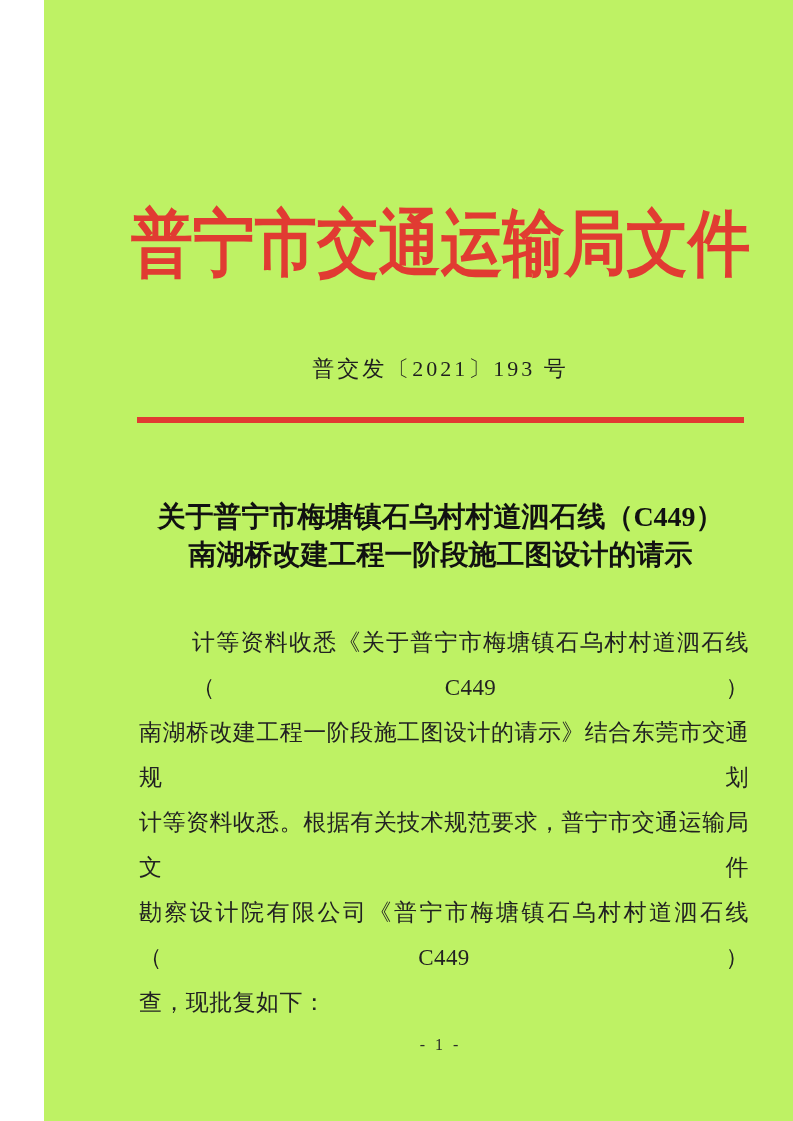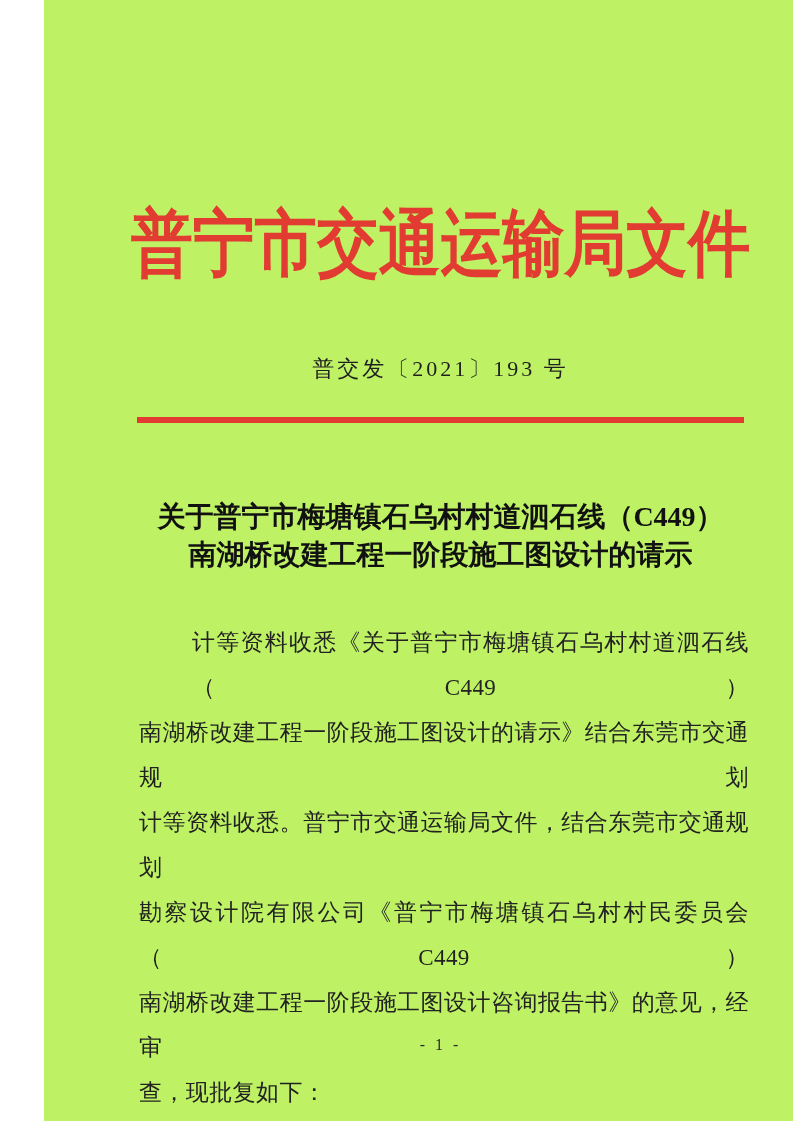--- a/index.html
+++ b/index.html
@@ -120,23 +120,22 @@
   <div class="red-rule" style="background:#e13b32;"></div>
 
   <h2 class="doc-title">
     <span class="tline">关于普宁市梅塘镇石乌村村道泗石线（C449）</span>
     <span class="tline">南湖桥改建工程一阶段施工图设计的请示</span>
   </h2>
 
   <div class="body-block">
     <p class="body-line indent fill">计等资料收悉《关于普宁市梅塘镇石乌村村道泗石线（C449）</p>
     <p class="body-line fill">南湖桥改建工程一阶段施工图设计的请示》结合东莞市交通规划</p>
-    <p class="body-line fill">计等资料收悉。普宁市交通运输局文件，结合东莞市交通规划</p>
-    <p class="body-line fill">勘察设计院有限公司《普宁市梅塘镇石乌村村民委员会（C449）</p>
-    <p class="body-line fill">南湖桥改建工程一阶段施工图设计咨询报告书》的意见，经审</p>
+    <p class="body-line fill">计等资料收悉。根据有关技术规范要求，普宁市交通运输局文件</p>
+    <p class="body-line fill">勘察设计院有限公司《普宁市梅塘镇石乌村村道泗石线（C449）</p>
     <p class="body-line">查，现批复如下：</p>
 
   </div>
 
   <div class="page-number">- 1 -</div>
 
   <div class="scan-edge"></div>
 
 </div>
 

